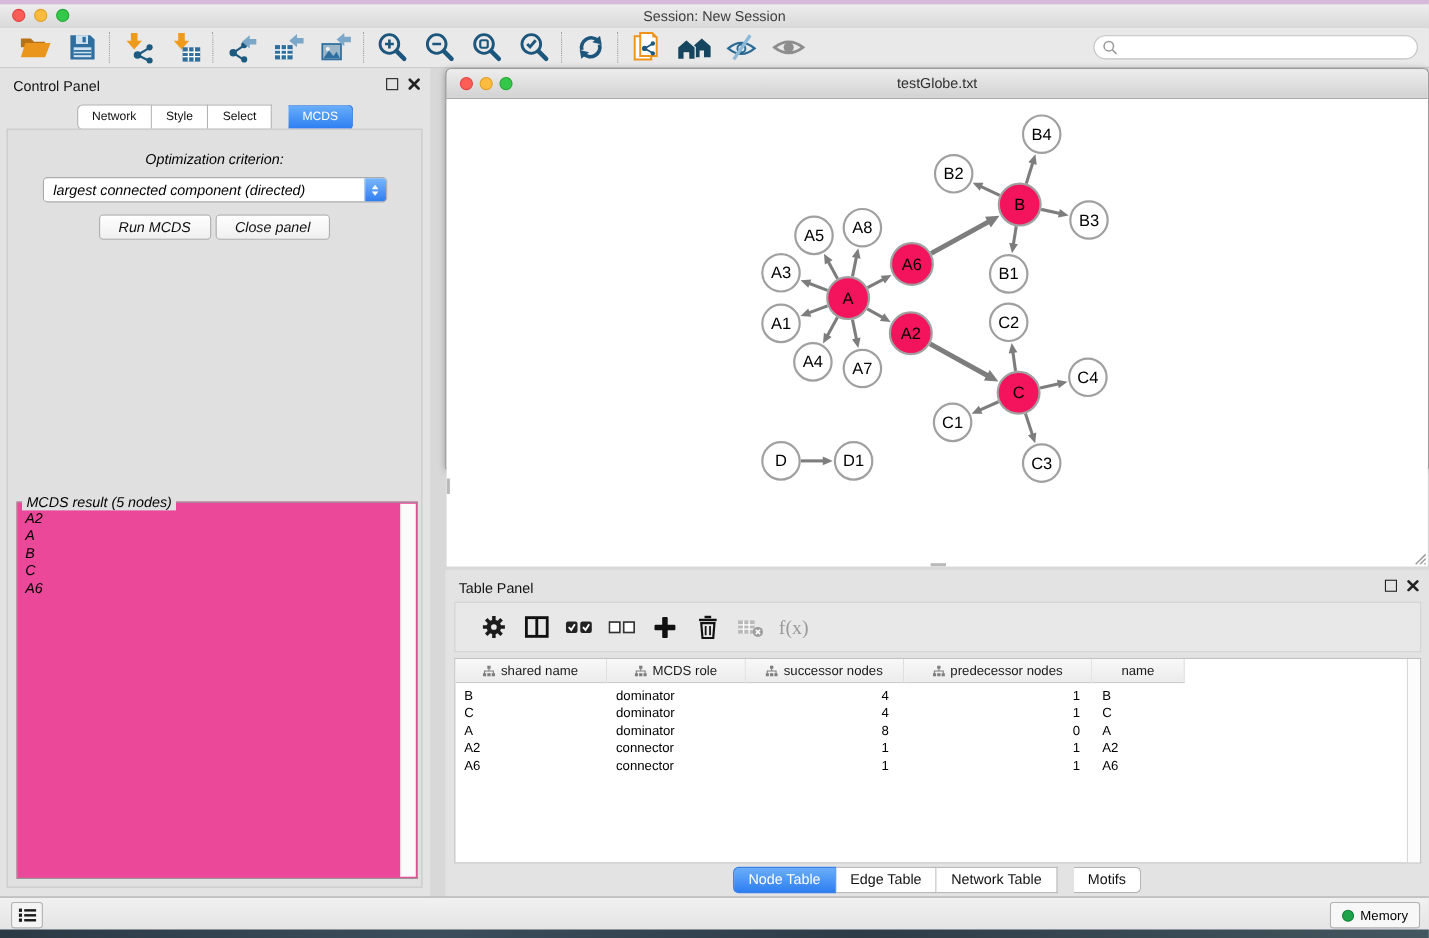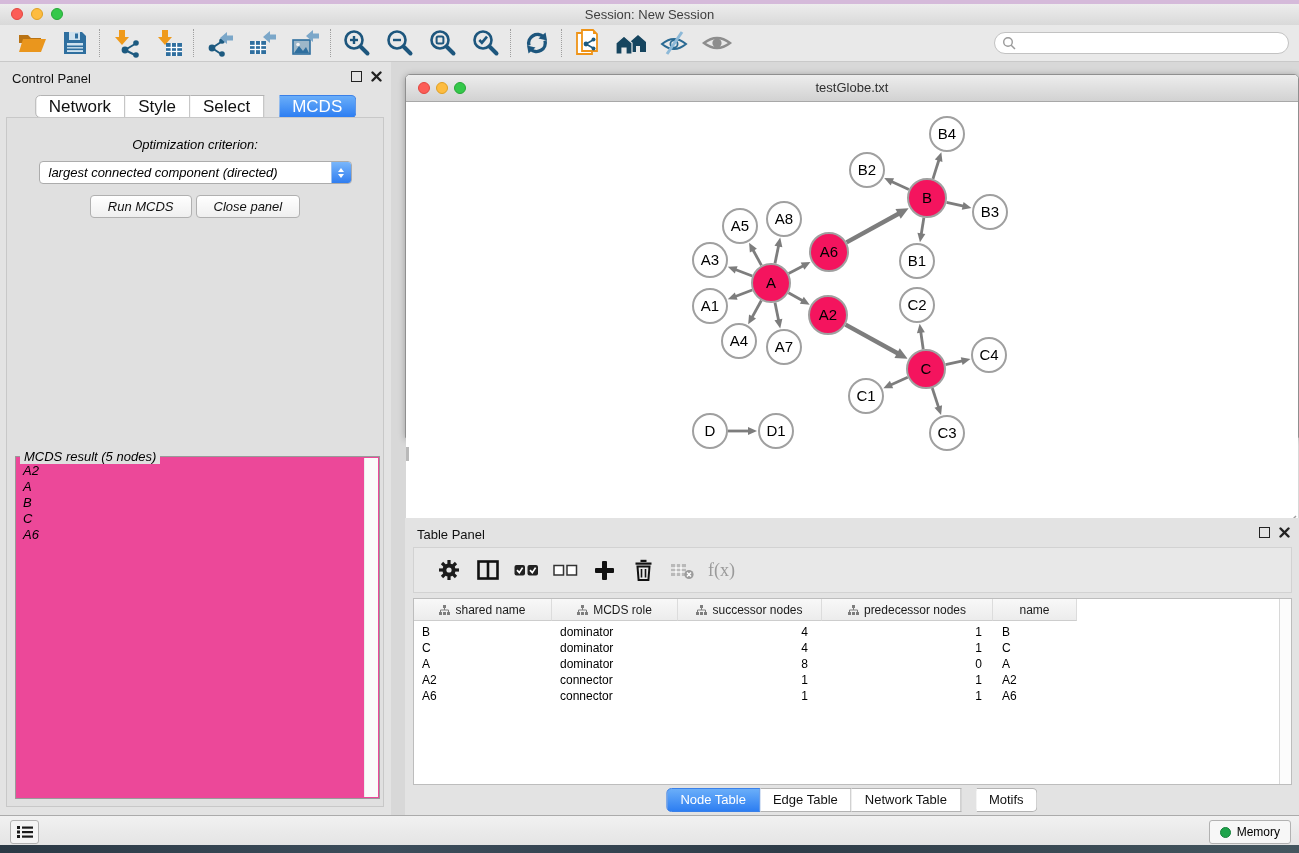--- a/index.html
+++ b/index.html
@@ -31,21 +31,21 @@
                     font-family:"Liberation Sans",sans-serif;background:transparent;margin-left:4px;}
 
   .main-bg{position:absolute;top:62px;left:0;right:0;height:753px;background:#d8d8d8;}
 
   
   .control-panel{position:absolute;left:0;top:62px;width:391px;height:753px;background:#e3e3e3;}
   .panel-title{position:absolute;left:12px;top:9px;font-size:13px;color:#111;}
   .panel-icons{position:absolute;right:9px;top:9px;display:flex;gap:9px;align-items:center;}
   .float-icon{width:9px;height:9px;border:1.6px solid #222;background:transparent;}
   .segmented{display:flex;}
-  .seg{font-size:17px;height:21px;line-height:21px;padding:0 13px;background:#fff;color:#111;
+  .seg{font-size:11px;height:21px;line-height:21px;padding:0 13px;background:#fff;color:#111;
        border:1px solid #b3b3b3;border-left:none;cursor:default;}
   .seg:first-child{border-left:1px solid #b3b3b3;border-radius:5px 0 0 5px;}
   .seg:last-child{border-radius:0 5px 5px 0;margin-left:15px;}
   .seg.active{background:linear-gradient(#6aaef9,#2d7ef2);color:#fff;border-color:#3a80e8;}
   .cp-tabs{position:absolute;top:33px;left:50%;transform:translateX(-50%);}
   .cp-content{position:absolute;left:6px;right:7px;top:55px;bottom:8px;
               background:#e0e0e0;border:1px solid #c8c8c8;font-style:italic;}
   .opt-label{margin-top:19px;text-align:center;font-size:13px;color:#000;}
   .combo{margin:9px auto 0;width:313px;height:23px;background:#fff;border:1px solid #acacac;
          border-radius:4px;display:flex;align-items:center;box-sizing:border-box;overflow:hidden;}
@@ -60,21 +60,21 @@
        border:1px solid #b0b0b0;border-radius:4px;font-size:13px;color:#111;}
   .result-box{position:absolute;left:8px;right:3px;top:338px;bottom:7px;
               border:1px solid #999;background:#ec4899;}
   .result-legend{position:absolute;top:-8px;left:4px;font-size:13px;background:#e0e0e0;padding:0 4px;color:#000;}
   .result-list{position:absolute;inset:1px 15px 1px 1px;padding:5px 0 0 6px;font-size:13px;line-height:16px;color:#000;}
   .result-scroll{position:absolute;top:1px;bottom:1px;right:1px;width:13px;background:#fafafa;border-left:1px solid #ececec;}
 
   
   .net-window{position:absolute;left:405px;top:62px;width:894px;height:364px;background:#fff;
               border:1px solid #8f8f8f;border-radius:5px 5px 0 0;box-sizing:border-box;
-              box-shadow:0 1px 7px rgba(0,0,0,.28);margin-top:12px;}
+              box-shadow:0 1px 7px rgba(0,0,0,.28);}
   .net-titlebar{height:26px;background:linear-gradient(#ededed,#d2d2d2);border-bottom:1px solid #a8a8a8;
                 border-radius:4px 4px 0 0;position:relative;}
   .net-traffic{position:absolute;left:12px;top:7px;display:flex;gap:6px;}
   .net-title{line-height:26px;text-align:center;font-size:13px;color:#2f2f2f;}
   .net-canvas{position:relative;width:892px;height:425px;background:#fff;overflow:hidden;}
   .grip{position:absolute;right:1px;bottom:1px;}
   .edge-handle{position:absolute;background:#b9b9b9;}
   .edge-handle.left{left:0;top:345px;width:3px;height:14px;}
   .edge-handle.bottom{left:440px;bottom:0;width:14px;height:3px;}
 

